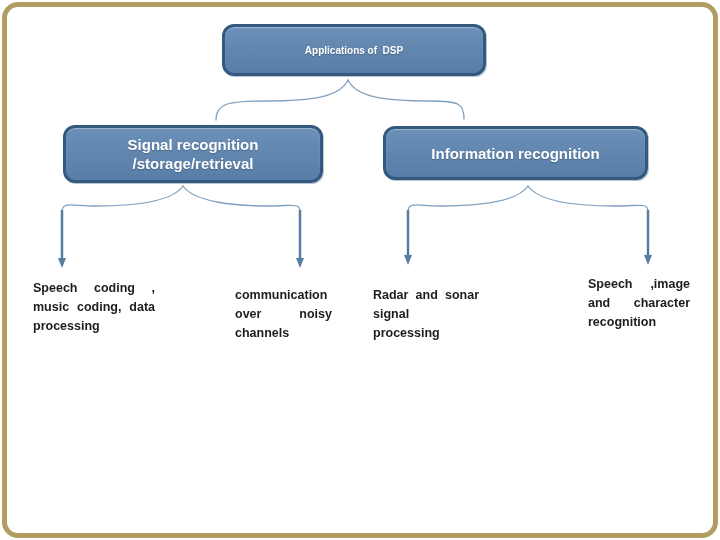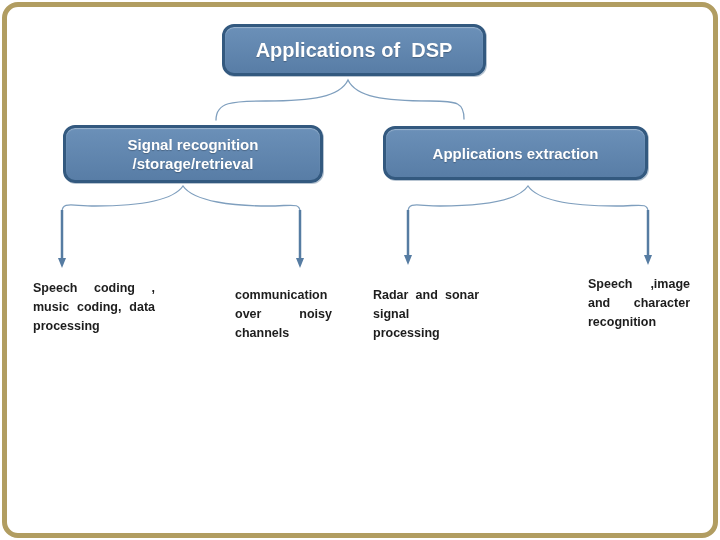--- a/index.html
+++ b/index.html
@@ -17,21 +17,21 @@
     display:flex;flex-direction:column;justify-content:center;align-items:center;
     background:linear-gradient(#6b90b8,#587da6);
     border:3px solid #33597f;border-radius:12px;
     box-shadow:inset 0 1px 1px rgba(255,255,255,.35), 1px 1px 0 rgba(51,89,127,.35);
     color:#ffffff;font-weight:bold;
   }
   .node-line{
     white-space:pre-wrap;text-align:center;font-size:15px;line-height:19px;
     text-shadow:0 1px 1px rgba(0,0,0,.25);
   }
-  .root .node-line{font-size:20px;text-align:right;}
+  .root .node-line{font-size:10px;text-align:right;}
   .leaf{
     position:absolute;color:#1d1d1d;font-weight:bold;font-size:12.5px;line-height:19px;
   }
   .leaf-line{text-align:left;white-space:pre-wrap;}
   .leaf-line.j{text-align:justify;text-align-last:justify;}
 </style>
 </head>
 <body>
 
 <div class="slide">
@@ -68,21 +68,21 @@
   <div class="node root" style="left:222px;top:24px;width:264px;height:52px">
     <div class="node-line">Applications of  DSP</div>
   </div>
 
   <div class="node branch" style="left:63px;top:125px;width:260px;height:58px">
     <div class="node-line">Signal recognition</div>
     <div class="node-line">/storage/retrieval</div>
   </div>
 
   <div class="node branch" style="left:383px;top:126px;width:265px;height:54px">
-    <div class="node-line">Applications extraction</div>
+    <div class="node-line">Information recognition</div>
   </div>
 
   <div class="leaf" style="left:33px;top:279px;width:122px">
     <div class="leaf-line j">Speech coding ,</div>
     <div class="leaf-line j">music coding, data</div>
     <div class="leaf-line">processing</div>
   </div>
 
   <div class="leaf" style="left:235px;top:286px;width:97px">
     <div class="leaf-line">communication</div>

